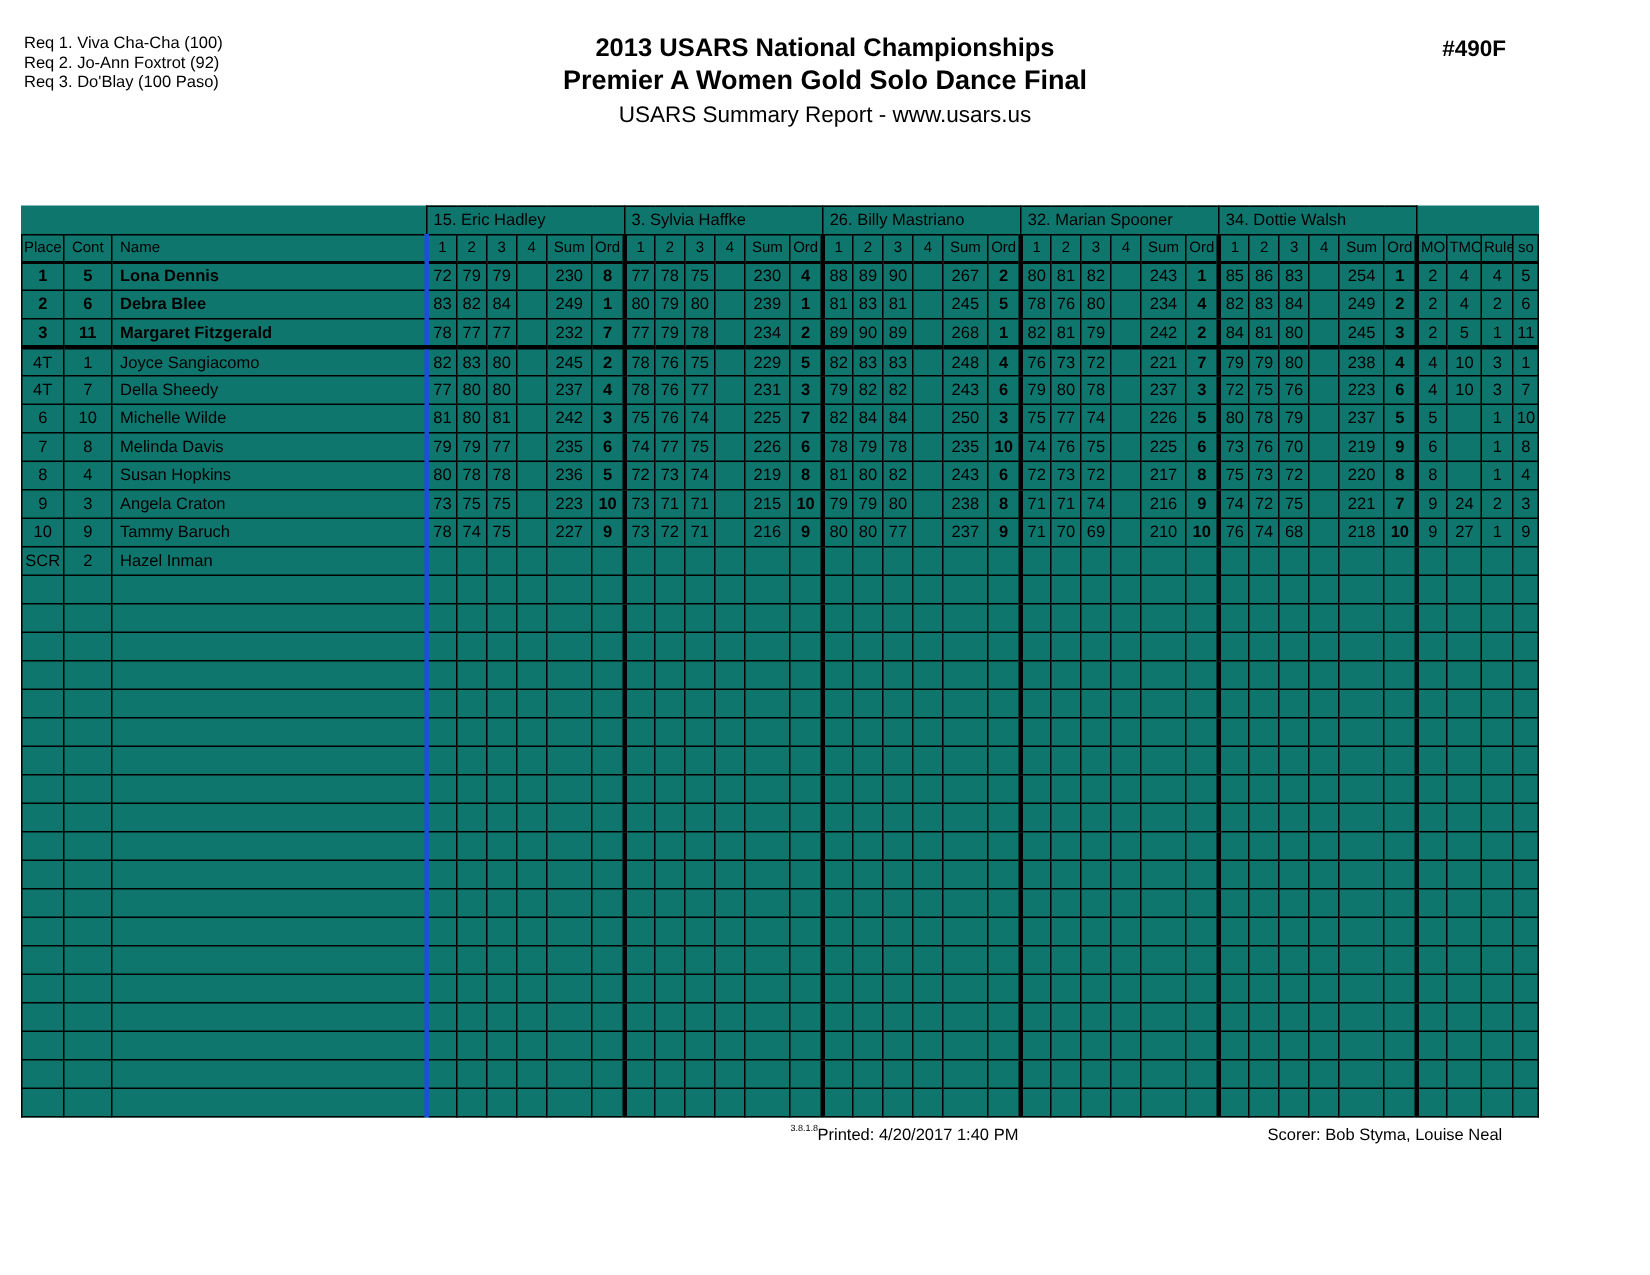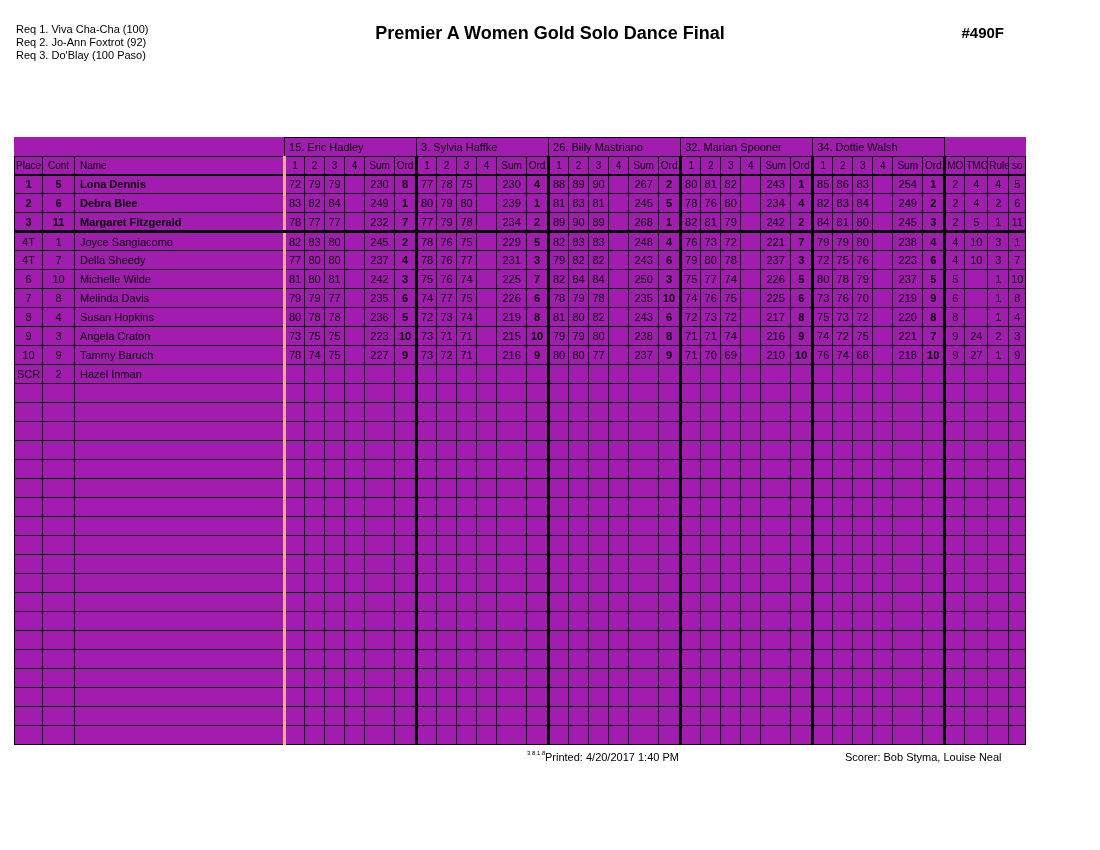--- a/index.html
+++ b/index.html
@@ -12,50 +12,52 @@
   .center-head { position:absolute; left:0; right:0; top:22px; text-align:center; }
   .title  { font-size:17px; font-weight:bold; }
   .venue  { font-size:15px; margin-top:3px; }
   .event  { font-size:18px; font-weight:bold; margin-top:1px; }
   .report { font-size:15px; margin-top:4px; }
   .event-num { position:absolute; right:96px; top:24px; font-size:15px; font-weight:bold; }
 
   table.results {
     position:absolute; left:14px; top:137px;
     border-collapse:collapse; table-layout:fixed; width:1011px;
-    background:#a21caf;
+    background:#0f766e;
   }
   td {
     border:1px solid #000; height:19px; padding:0 1px;
     font-size:11px; text-align:center; overflow:hidden; white-space:nowrap;
     vertical-align:middle;
   }
   td.blank { border:none; }
   td.judge-name { text-align:left; padding-left:4px; height:16px; font-size:11px; }
-  td.name-col { text-align:left; padding-left:5px; border-right:3px solid #fca5a5; }
+  td.name-col { text-align:left; padding-left:5px; border-right:3px solid #1d4ed8; }
   td.ord-col  { border-right:3px solid #000; font-weight:bold; }
   td.hd { font-size:10px; height:18px; border-bottom:2px solid #000; font-weight:normal; }
   td.b  { font-weight:bold; }
   tr.heavy td { border-bottom:3px solid #000; }
 
   .version { position:absolute; left:527px; top:750px; font-size:6px; }
   .printed { position:absolute; left:545px; top:751px; font-size:11px; }
   .scorer  { position:absolute; left:845px; top:751px; font-size:11px; }
 </style>
 </head>
 <body>
 
 <div class="reqs">
   <div>Req 1.  Viva Cha-Cha (100)</div>
   <div>Req 2.  Jo-Ann Foxtrot (92)</div>
   <div>Req 3.  Do'Blay (100 Paso)</div>
 </div>
 
 <div class="center-head">
+  <div class="title">2013 USARS National Championships</div>
   <div class="event">Premier A Women Gold Solo Dance Final</div>
+  <div class="report">USARS Summary Report - www.usars.us</div>
 </div>
 
 <div class="event-num">#490F</div>
 
 <table class="results" id="results-table">
     <colgroup>
       <col style="width: 28px;">
       <col style="width: 32px;">
       <col style="width: 210px;">
       <col style="width: 20px;">

